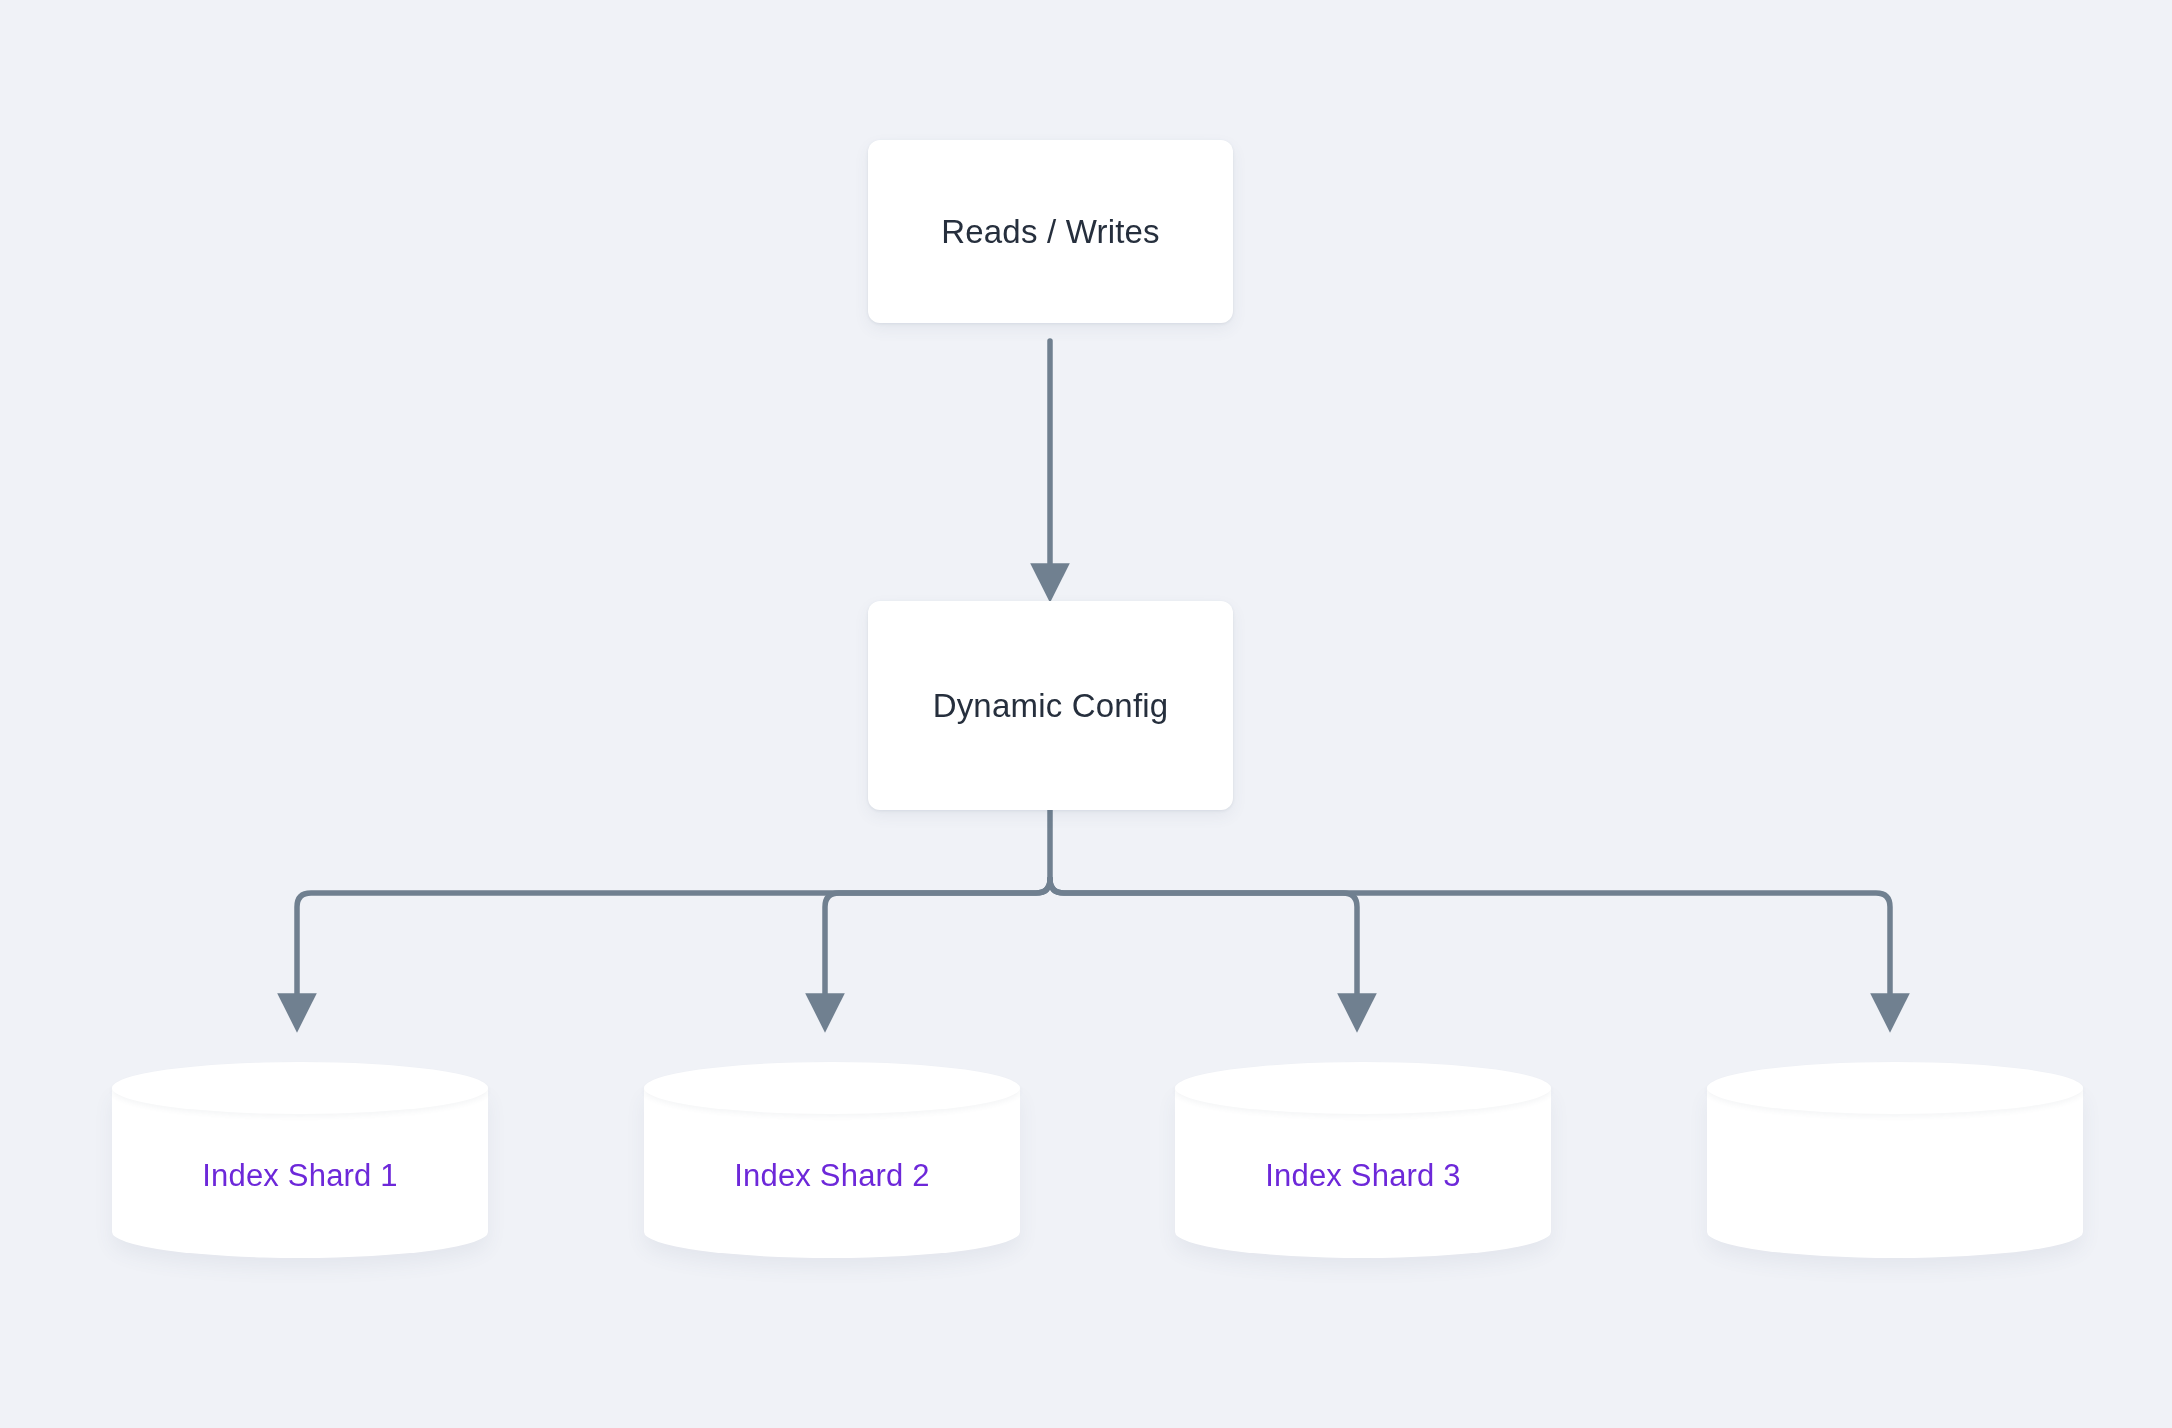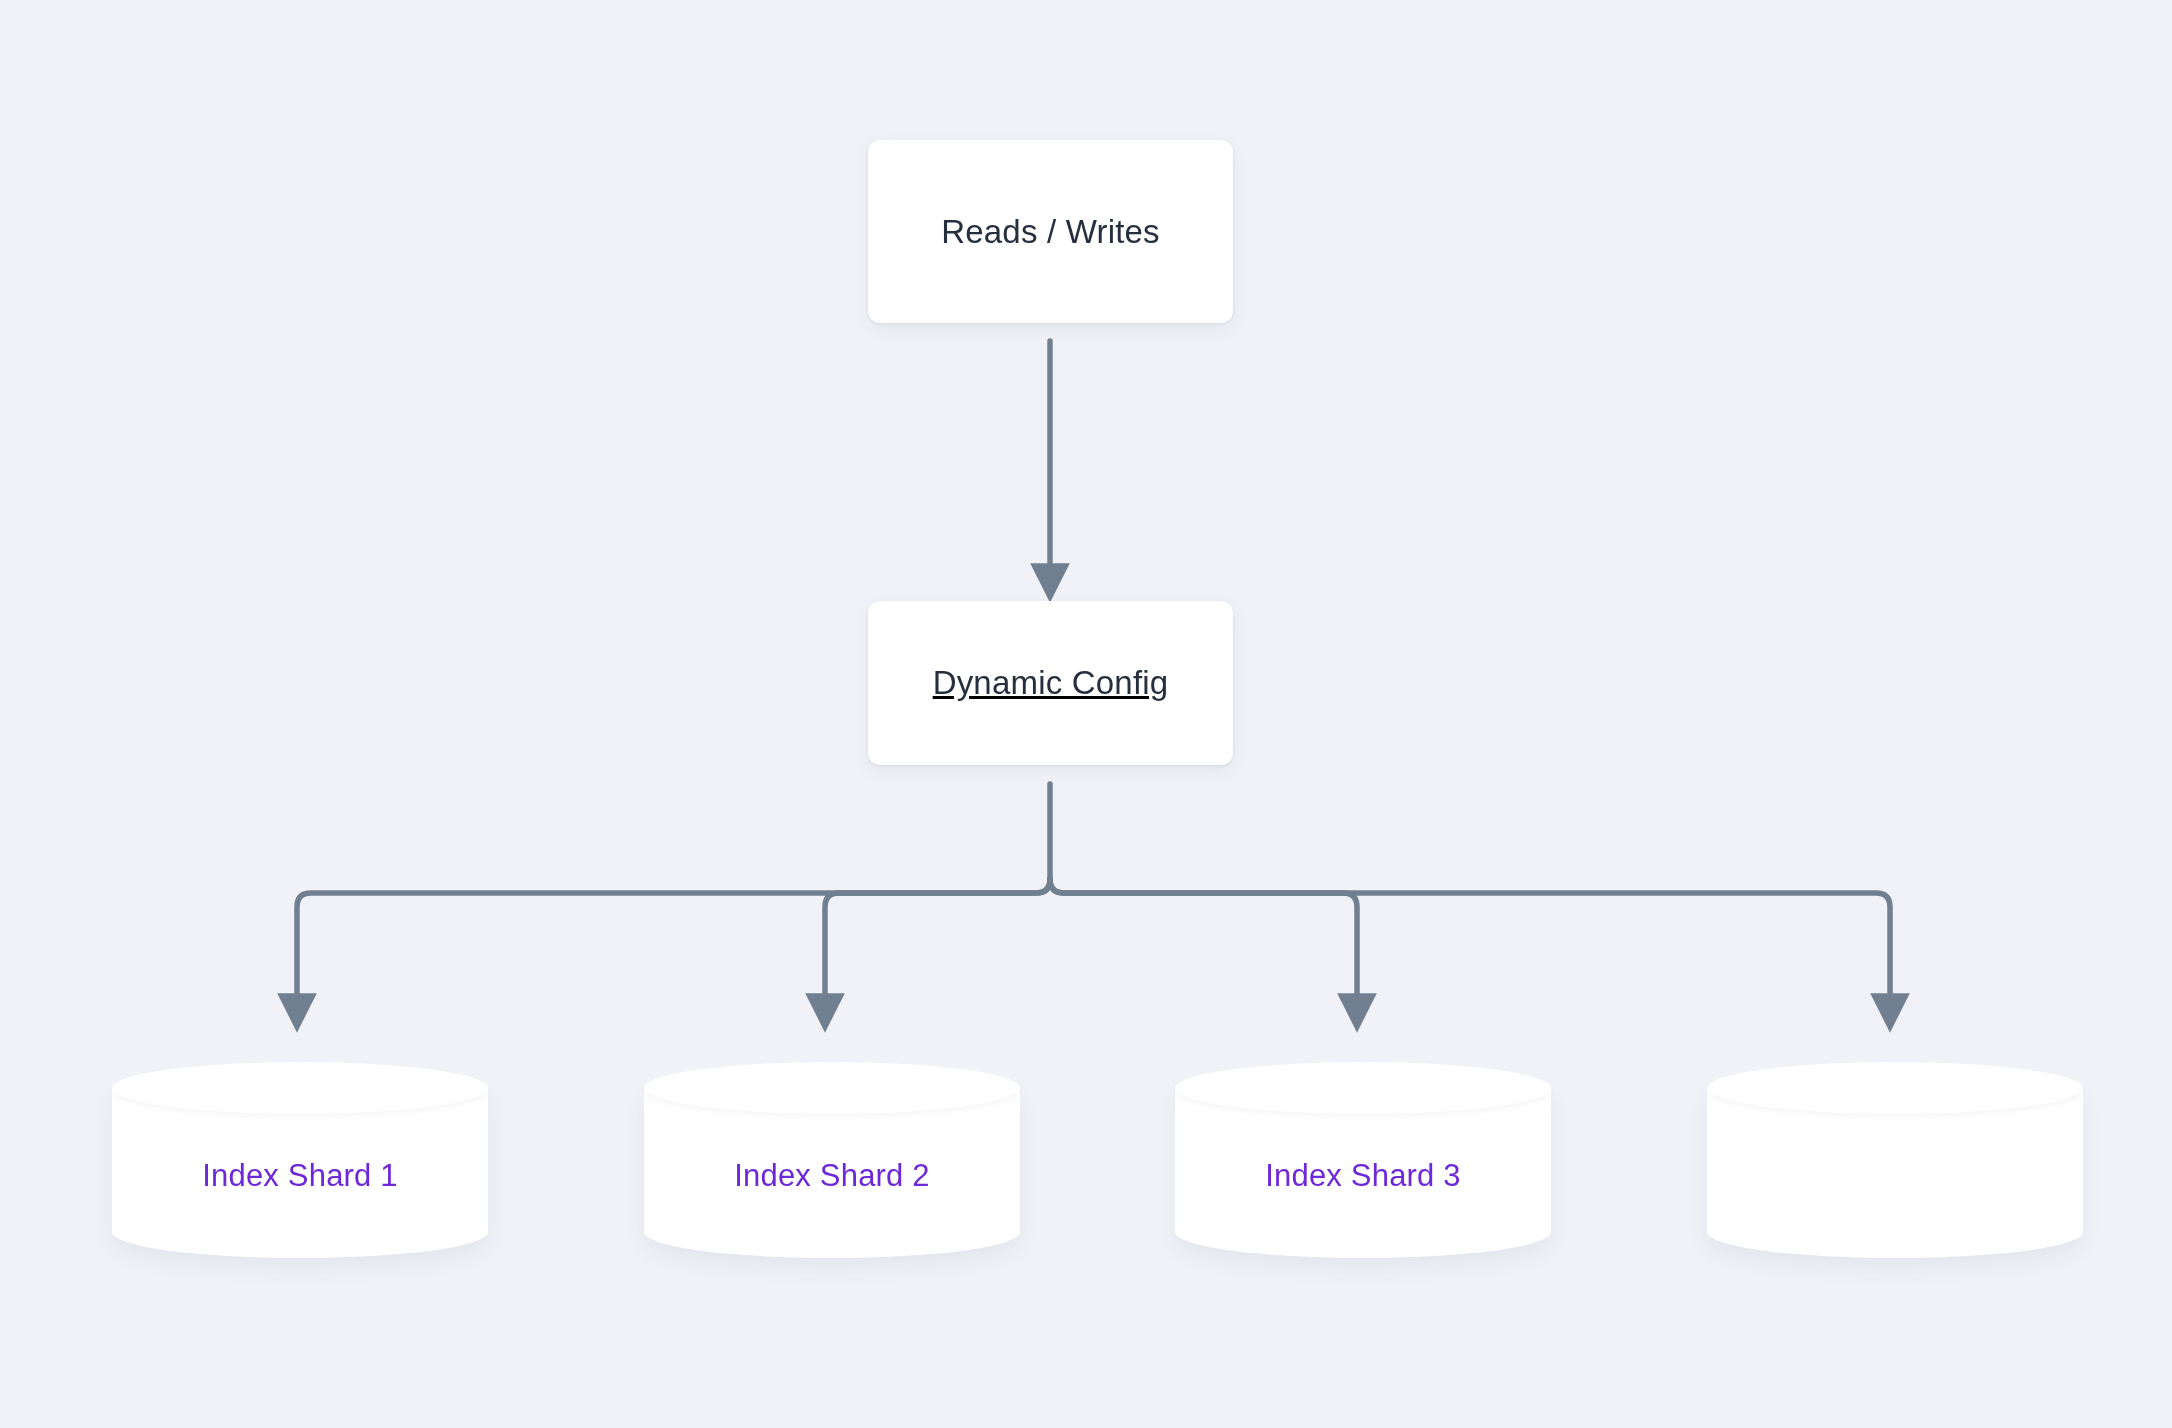--- a/index.html
+++ b/index.html
@@ -53,22 +53,21 @@
   #node-reads-writes {
     left: 868px;
     top: 140px;
     width: 365px;
     height: 183px;
   }
   #node-dynamic-config {
     left: 868px;
     top: 601px;
     width: 365px;
-    height: 164px;
-    text-decoration: underline;
+    height: 209px;
   }
 
   
   .cylinder {
     position: absolute;
     width: 376px;
     height: 222px;
     top: 1062px;
   }
   .cyl-body {

